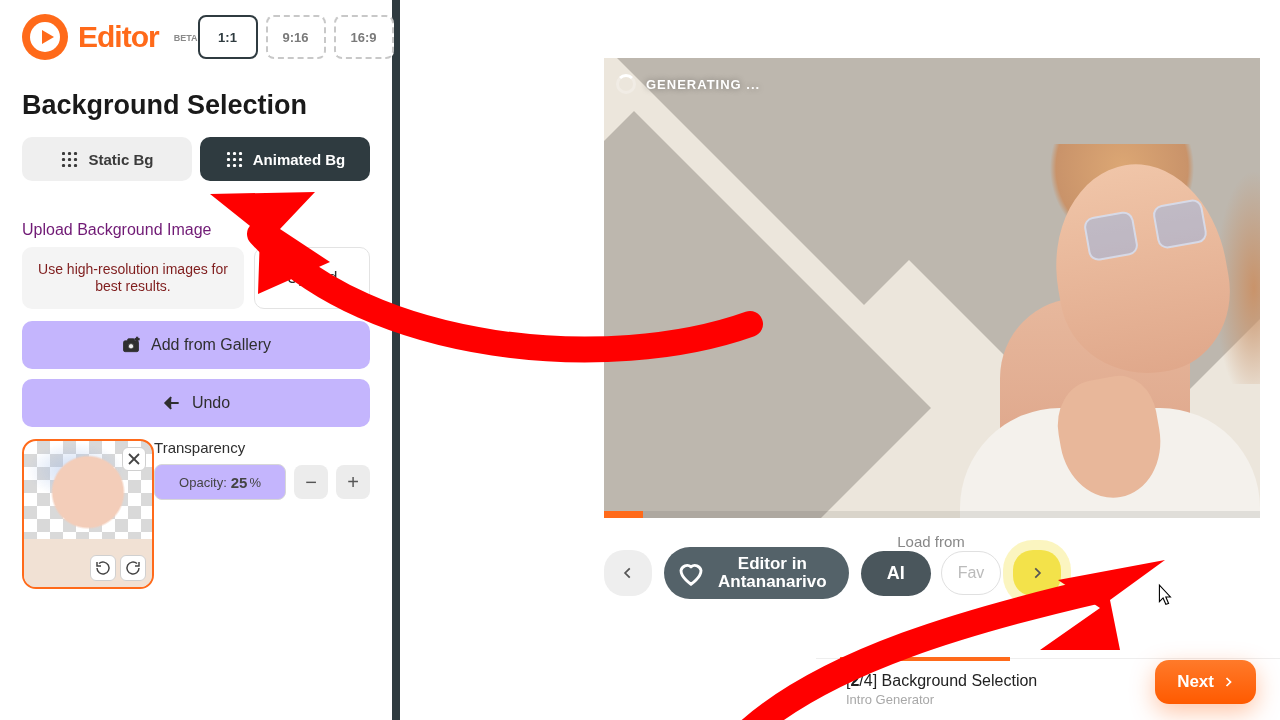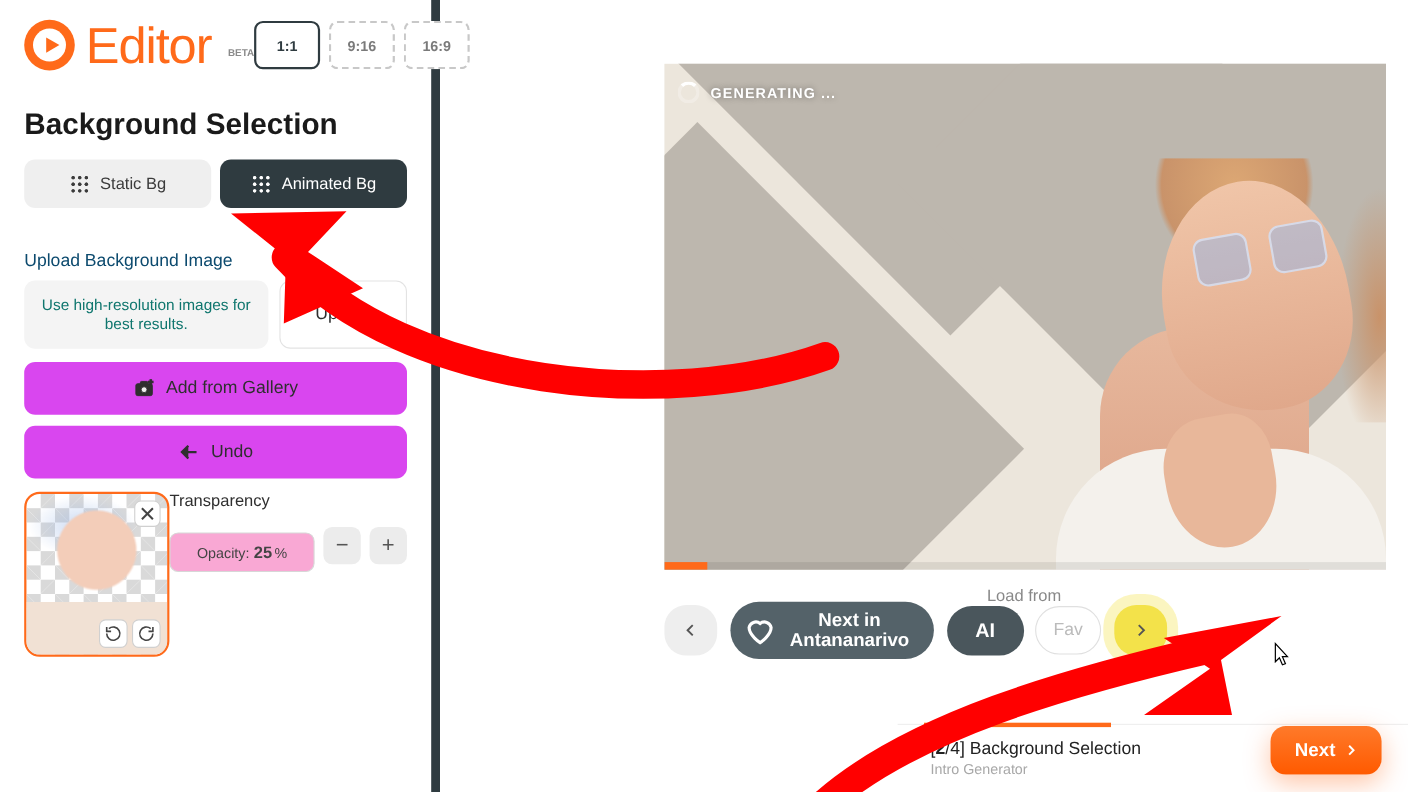--- a/index.html
+++ b/index.html
@@ -22,61 +22,61 @@
       background: #ff6a1a; position: relative;
     }
     .logo-mark::before {
       content: ''; position: absolute; left: 8px; top: 8px; width: 30px; height: 30px; border-radius: 50%;
       background: #fff;
     }
     .logo-mark::after {
       content: ''; position: absolute; left: 20px; top: 16px; width: 0; height: 0;
       border-left: 12px solid #ff6a1a; border-top: 7px solid transparent; border-bottom: 7px solid transparent;
     }
-    .logo-text { font-size: 46px; font-weight: 400; color: #ff6a1a; letter-spacing: -1px; }
+    .logo-text { font-size: 30px; font-weight: 700; color: #ff6a1a; letter-spacing: -1px; }
     .logo-beta { font-size: 9px; font-weight: 700; color: #8a8a8a; vertical-align: super; margin-left: 15px; }
 
     .ratio-row { display: flex; gap: 8px; }
     .ratio {
       width: 60px; height: 44px; border-radius: 8px;
       border: 2px dashed #c8c8c8; background: #fff;
       display: flex; align-items: center; justify-content: center;
       font-size: 13px; font-weight: 600; color: #7a7a7a;
     }
     .ratio.active { border: 2px solid #2f3b40; color: #2f3b40; }
 
     .panel-title { font-size: 27px; font-weight: 800; color: #1a1a1a; margin-bottom: 16px; }
 
     .bg-tabs { display: flex; gap: 8px; margin-bottom: 40px; }
     .tab {
       flex: 1; height: 44px; border-radius: 10px;
       display: flex; align-items: center; justify-content: center; gap: 10px;
-      font-size: 15px; font-weight: 400;
+      font-size: 15px; font-weight: 700;
       border: none;
     }
     .tab.static { background: #efefef; color: #3b3b3b; }
     .tab.anim { background: #2f3b40; color: #fff; }
     .tab .dots { width: 18px; height: 18px; position: relative; }
     .tab .dots::before, .tab .dots::after { content: ''; position: absolute; background: currentColor; border-radius: 50%; box-shadow: 6px 0 0 currentColor, 12px 0 0 currentColor, 0 6px 0 currentColor, 6px 6px 0 currentColor, 12px 6px 0 currentColor, 0 12px 0 currentColor, 6px 12px 0 currentColor, 12px 12px 0 currentColor; width: 3px; height: 3px; left: 2px; top: 2px; }
 
-    .section-label { font-size: 16px; color: #0c4a6e; font-weight: 500; margin-bottom: 8px; }
+    .section-label { font-size: 16px; color: #701a75; font-weight: 500; margin-bottom: 8px; }
 
     .upload-row { display: flex; gap: 10px; margin-bottom: 12px; }
     .hint-box {
       flex: 1; height: 62px; border-radius: 10px; background: #f4f4f4;
       display: flex; align-items: center; justify-content: center; text-align: center;
-      font-size: 14px; color: #0f766e; padding: 0 10px; line-height: 1.25;
+      font-size: 14px; color: #7f1d1d; padding: 0 10px; line-height: 1.25;
     }
     .upload-btn {
       width: 116px; height: 62px; border-radius: 10px; border: 1px solid #e3e3e3; background: #fff;
       font-size: 16px; color: #2f2f2f; font-weight: 500;
     }
 
     .full-btn {
-      width: 100%; height: 48px; border-radius: 10px; background: #d946ef; border: none;
+      width: 100%; height: 48px; border-radius: 10px; background: #c4b5fd; border: none;
       display: flex; align-items: center; justify-content: center; gap: 10px;
       font-size: 16px; color: #2f2f2f; font-weight: 500; margin-bottom: 10px;
     }
     .full-btn svg, .full-btn .icon { width: 20px; height: 20px; fill: #2f2f2f; stroke: #2f2f2f; }
 
     .thumb-row { display: flex; gap: 0; align-items: flex-start; margin-top: 12px; justify-content: space-between; }
     .thumb {
       width: 150px; height: 150px; border-radius: 14px; position: relative; overflow: hidden;
       border: 2px solid #ff6a1a;
       background-image:
@@ -104,22 +104,22 @@
     }
     .thumb .rot {
       width: 26px; height: 26px; border-radius: 6px; background: #fff; border: 1px solid #d0d0d0;
       display: flex; align-items: center; justify-content: center; font-size: 15px; color: #444;
     }
 
     .trans-col { flex: 1; }
     .trans-label { font-size: 15px; color: #2f2f2f; font-weight: 500; margin-bottom: 8px; }
     .opacity-row { display: flex; gap: 8px; align-items: center; }
     .opacity-box {
-      height: 36px; padding: 0 24px; border-radius: 8px; border: 1px solid #d7d7d7; background: #f9a8d4;
-      display: flex; align-items: center; font-size: 13px; color: #444; margin-top: 12px;
+      height: 36px; padding: 0 24px; border-radius: 8px; border: 1px solid #d7d7d7; background: #c4b5fd;
+      display: flex; align-items: center; font-size: 13px; color: #444;
     }
     .opacity-box b { font-weight: 700; margin: 0 2px 0 4px; font-size: 15px; }
     .step { width: 34px; height: 34px; border-radius: 8px; background: #ececec; border: none;
       display: flex; align-items: center; justify-content: center; font-size: 20px; color: #555; font-weight: 300; }
 
     
     .main { position: absolute; left: 408px; top: 0; right: 0; bottom: 0; }
 
     .preview-wrap {
       position: absolute; top: 58px; left: 196px; width: 656px; height: 468px;
@@ -317,21 +317,21 @@
     <div class="nav-pill">
       <svg width="14" height="14" viewBox="0 0 24 24" fill="none" stroke="#555" stroke-width="3">
           <polyline points="15 4 7 12 15 20"></polyline>
         </svg>
     </div>
     <div class="sugg">
       <svg class="heart" viewBox="0 0 24 24" fill="none" stroke="#fff" stroke-width="2.3">
           <path d="M12 21s-8-5.3-8-11a5 5 0 0 1 8-3 5 5 0 0 1 8 3c0 5.7-8 11-8 11z"></path>
         </svg>
       <div class="text">
-        <div>Next in</div>
+        <div>Editor in</div>
         <div>Antananarivo</div>
       </div>
     </div>
     <div class="load-from">
       <span class="load-label">Load from</span>
       <div class="ai-pill">AI</div>
       <div class="fav-pill">Fav</div>
     </div>
     <div class="nav-pill right hl">
       <svg width="14" height="14" viewBox="0 0 24 24" fill="none" stroke="#555" stroke-width="3">

